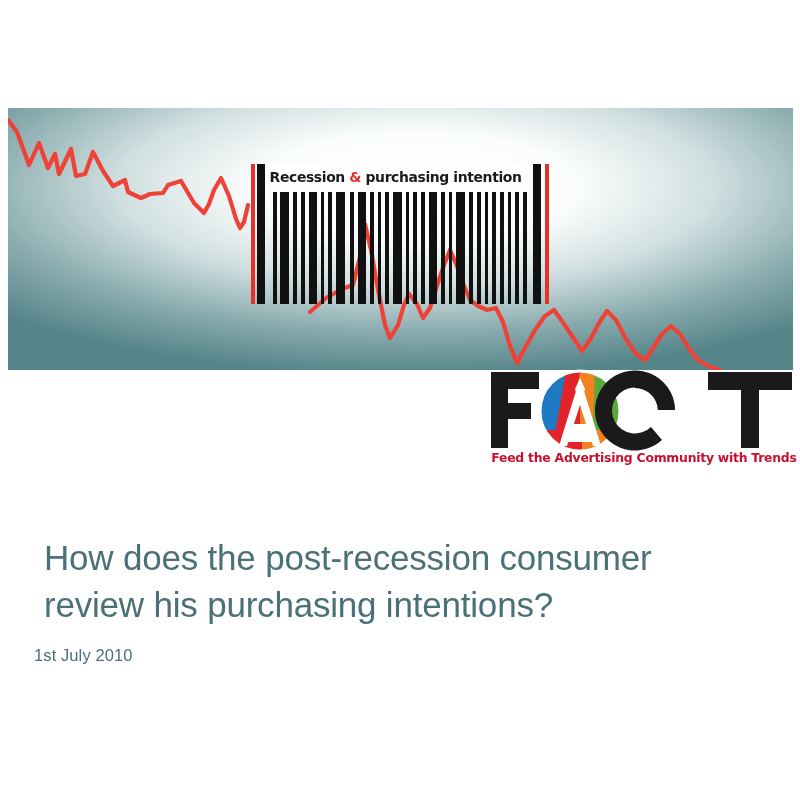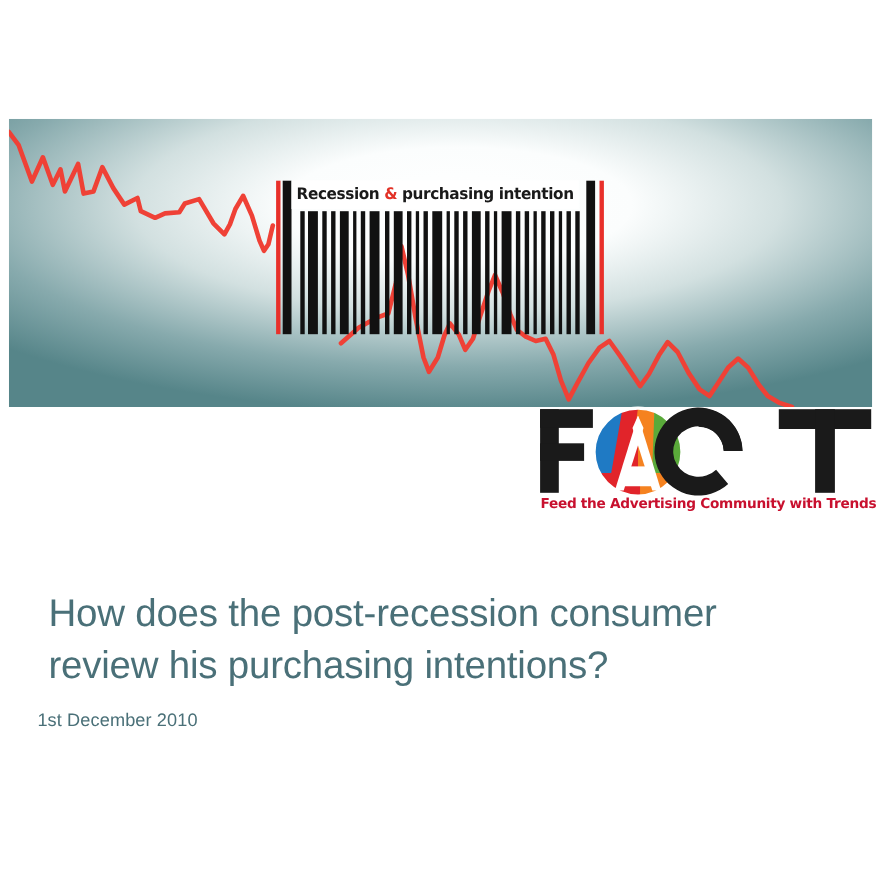--- a/index.html
+++ b/index.html
@@ -257,16 +257,16 @@
         <rect x="219" y="4" width="84" height="18"></rect>
         <rect x="252" y="4" width="18" height="76"></rect>
       </g>
     </svg>
 
     <div id="fact-tagline">Feed the Advertising Community with Trends</div>
   </div>
 
   <div id="title-block">
     <h1 id="slide-title">How does the post-recession consumer review his purchasing intentions?</h1>
-    <div id="slide-date">1st December 2010</div>
+    <div id="slide-date">1st July 2010</div>
   </div>
 
 </div>
 
 </body></html>

